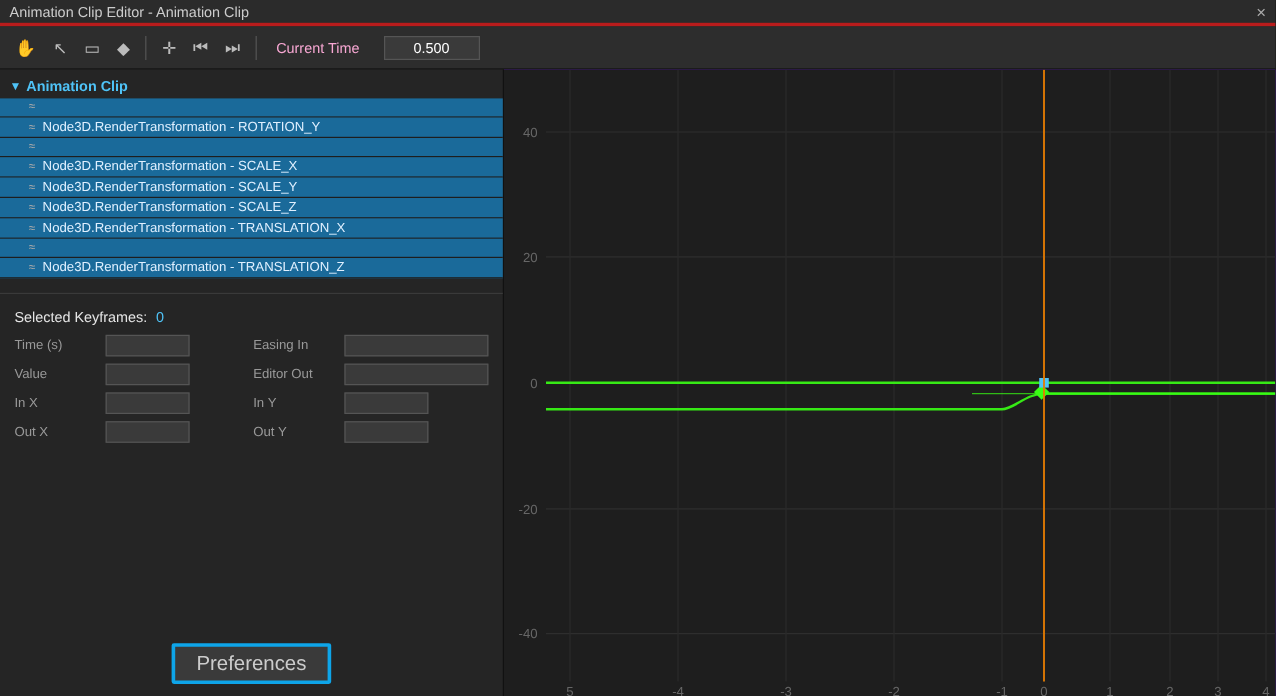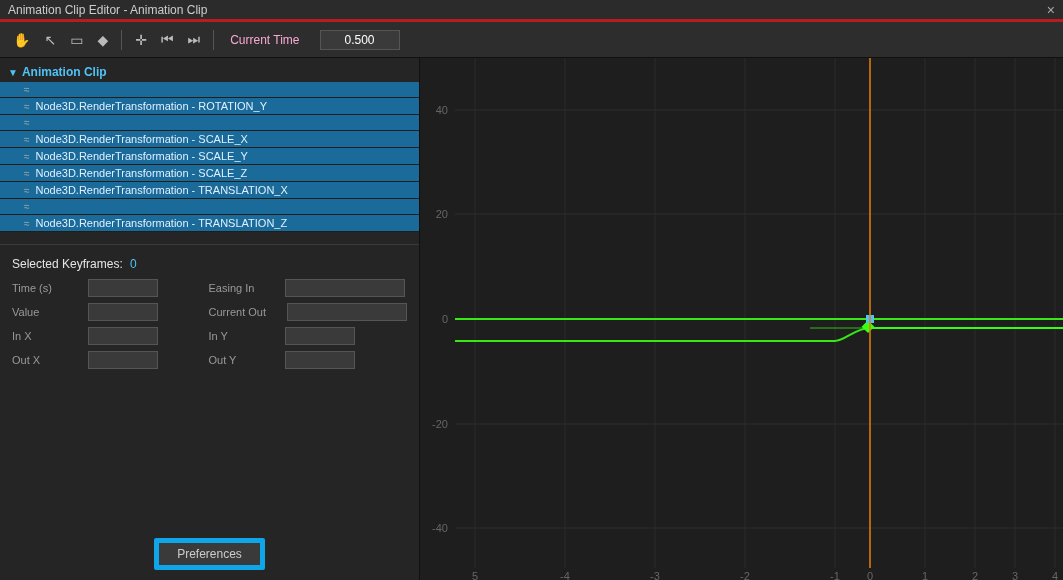--- a/index.html
+++ b/index.html
@@ -175,25 +175,25 @@
     
     #prefs-btn-area {
       display: flex;
       align-items: flex-end;
       justify-content: center;
       flex: 1;
       padding-bottom: 10px;
     }
     #prefs-btn {
       background: #3a3a3a;
-      border: 5px solid #0ea5e9;
+      border: 3px solid #0ea5e9;
       color: #ccc;
       padding: 4px 18px;
       cursor: pointer;
-      font-size: 12px;
+      font-size: 17px;
       border-radius: 2px;
     }
 
     
     #graph-panel {
       flex: 1;
       background: #4c1d95;
       position: relative;
       overflow: hidden;
     }
@@ -288,21 +288,21 @@
         <div class="prop-row">
           <span class="prop-label">Easing In</span>
           <input class="prop-input prop-input-wide" type="text" style="">
         </div>
 
         <div class="prop-row">
           <span class="prop-label">Value</span>
           <input class="prop-input" type="text" style="">
         </div>
         <div class="prop-row">
-          <span class="prop-label">Current Out</span>
+          <span class="prop-label">Editor Out</span>
           <input class="prop-input prop-input-wide" type="text" style="">
         </div>
 
         <div class="prop-row">
           <span class="prop-label">In X</span>
           <input class="prop-input" type="text" style="">
         </div>
         <div class="prop-row">
           <span class="prop-label">In Y</span>
           <input class="prop-input" type="text" style="">

